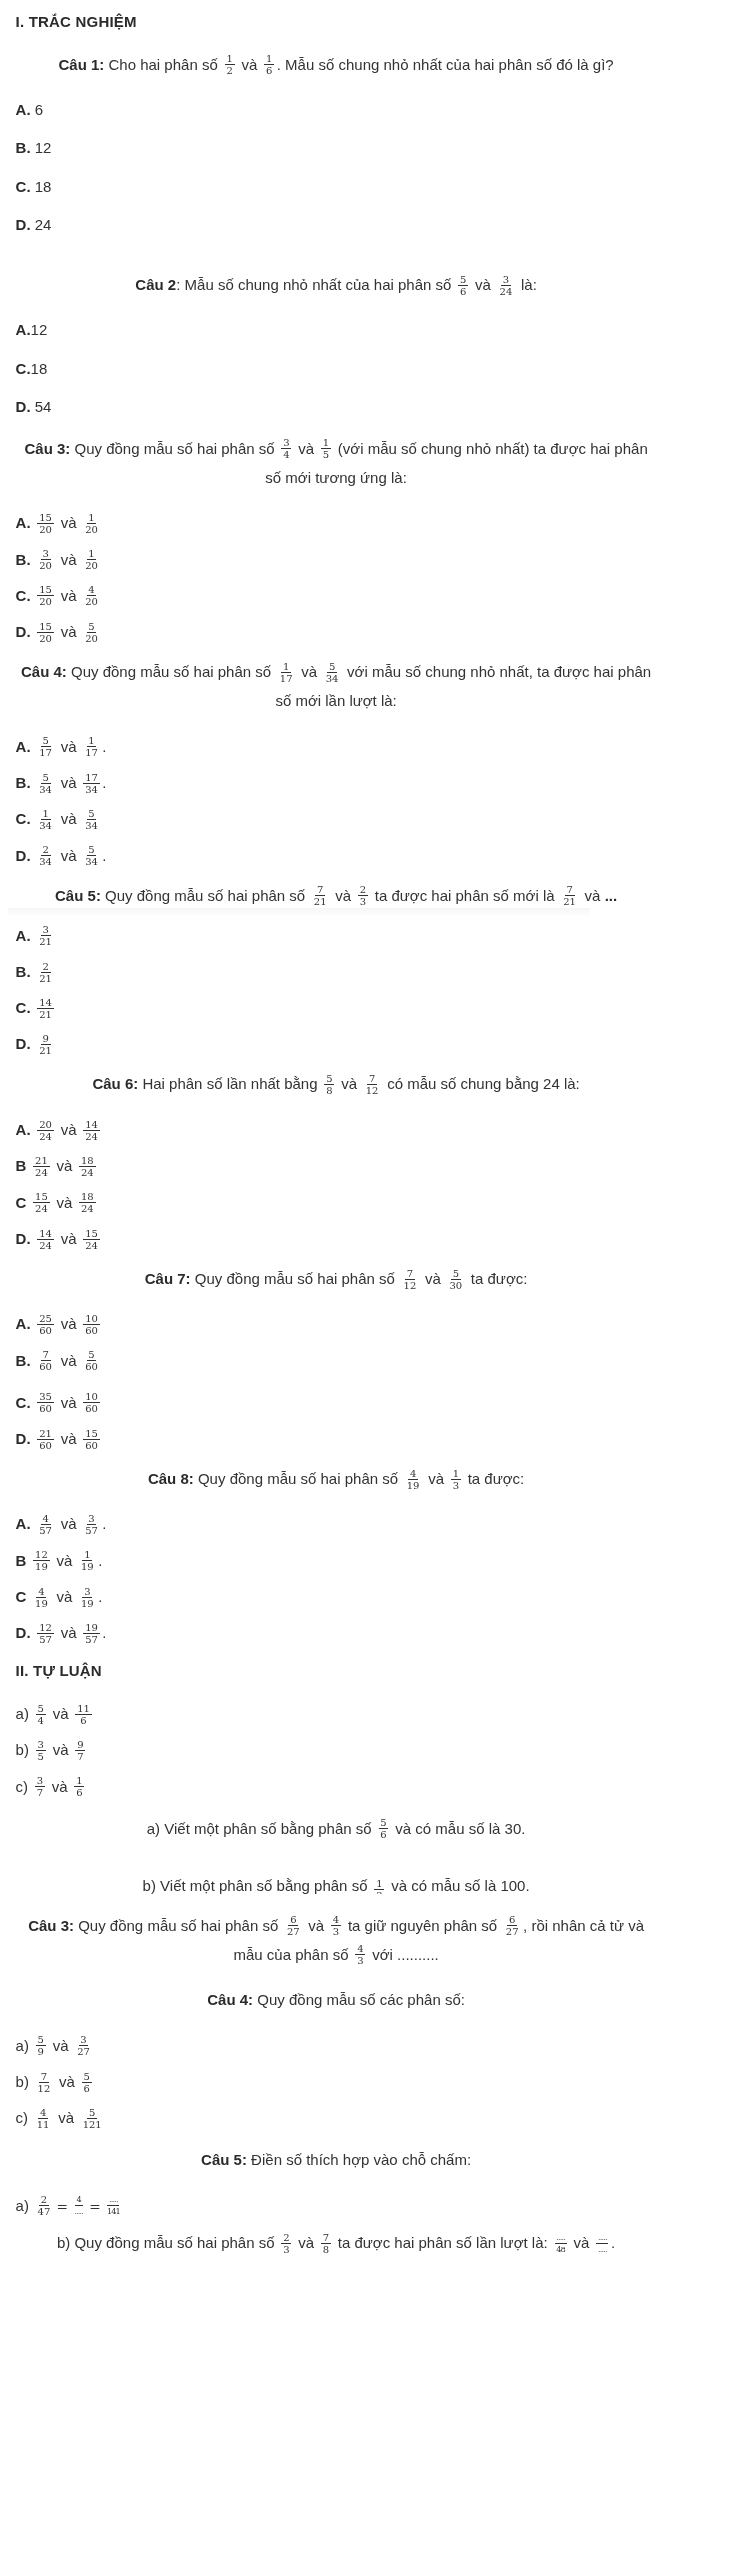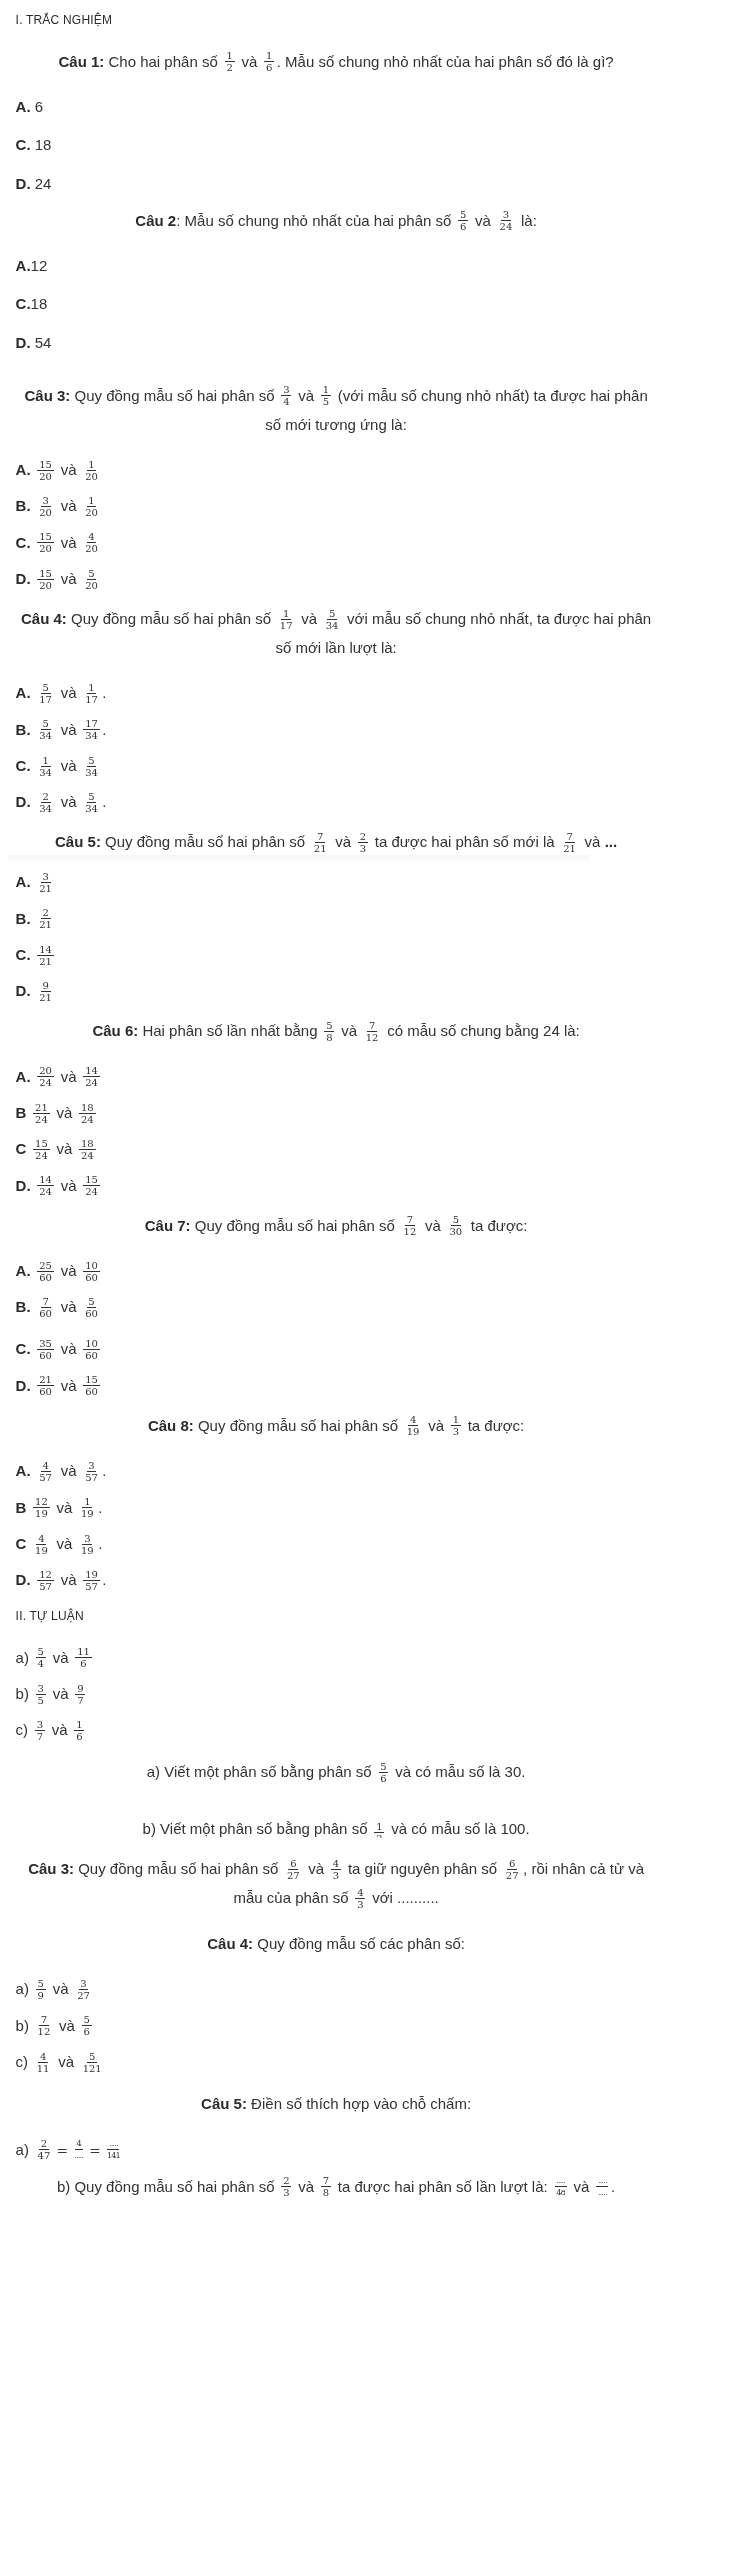--- a/index.html
+++ b/index.html
@@ -5,21 +5,21 @@
   html, body { margin: 0; padding: 0; background: #ffffff; }
   body {
     width: 733px;
     min-height: 2576px;
     font-family: "Liberation Sans", "DejaVu Sans", sans-serif;
     color: #333333;
     font-size: 15px;
   }
   .page { padding: 5.5px 15.6px 18.3px 15.6px; width: 641px; }
   .section-title {
-    font-weight: normal; font-size: 12px; margin: 7.3px 0 20px 0;
+    font-weight: bold; font-size: 15px; margin: 7.3px 0 20px 0;
     letter-spacing: 0.2px; color: #2b2b2b;
   }
   p { margin: 0 0 18.3px 0; line-height: 29px; text-align: center; }
   .q { margin-bottom: 16.5px; }
   .opt { margin: 0 0 9.2px 0; line-height: 29px; min-height: 29px; }
   .opt.tight { margin-bottom: 7.3px; }
   .lbl { font-weight: bold; color: #2b2b2b; }
   .qlbl { font-weight: bold; color: #2b2b2b; }
   .frac {
     display: inline-flex; flex-direction: column; align-items: center;
@@ -46,35 +46,36 @@
   <p class="q">
     <span class="qlbl">Câu 1:</span><span> Cho hai phân số </span><span class="frac">
         <span class="num">1</span>
         <span class="den">2</span>
       </span><span> và </span><span class="frac">
         <span class="num">1</span>
         <span class="den">6</span>
       </span><span>. Mẫu số chung nhỏ nhất của hai phân số đó là gì?</span>
   </p>
   <div class="opt"><span class="lbl">A.</span><span> 6</span></div>
+  <div class="opt"><span class="lbl">B.</span><span> 12</span></div>
   <div class="opt"><span class="lbl">C.</span><span> 18</span></div>
-  <div class="opt" style="margin-bottom:8px"><span class="lbl">D.</span><span> 24</span></div>
+  <div class="opt" style="margin-bottom:31px"><span class="lbl">D.</span><span> 24</span></div>
 
   <p class="q">
     <span class="qlbl">Câu 2</span><span>: Mẫu số chung nhỏ nhất của hai phân số </span><span class="frac">
         <span class="num">5</span>
         <span class="den">6</span>
       </span><span> và </span><span class="frac">
         <span class="num">3</span>
         <span class="den">24</span>
       </span><span> là:</span>
   </p>
   <div class="opt"><span class="lbl">A.</span><span>12</span></div>
   <div class="opt"><span class="lbl">C.</span><span>18</span></div>
-  <div class="opt" style="margin-bottom:24px"><span class="lbl">D.</span><span> 54</span></div>
+  <div class="opt" style="margin-bottom:13px"><span class="lbl">D.</span><span> 54</span></div>
 
   <p class="q">
     <span class="qlbl">Câu 3:</span><span> Quy đồng mẫu số hai phân số </span><span class="frac">
         <span class="num">3</span>
         <span class="den">4</span>
       </span><span> và </span><span class="frac">
         <span class="num">1</span>
         <span class="den">5</span>
       </span><span> (với mẫu số chung nhỏ nhất) ta được hai phân số mới tương ứng là:</span>
   </p>

